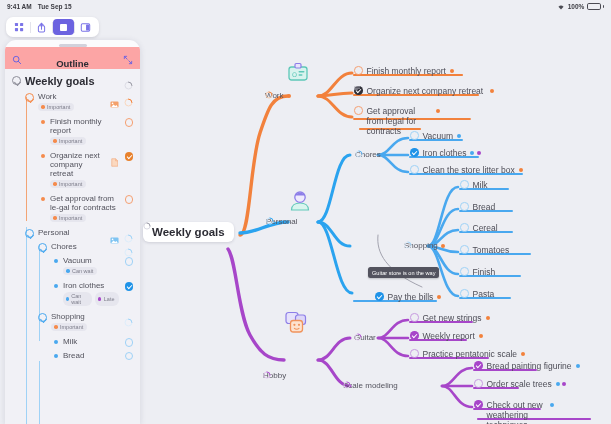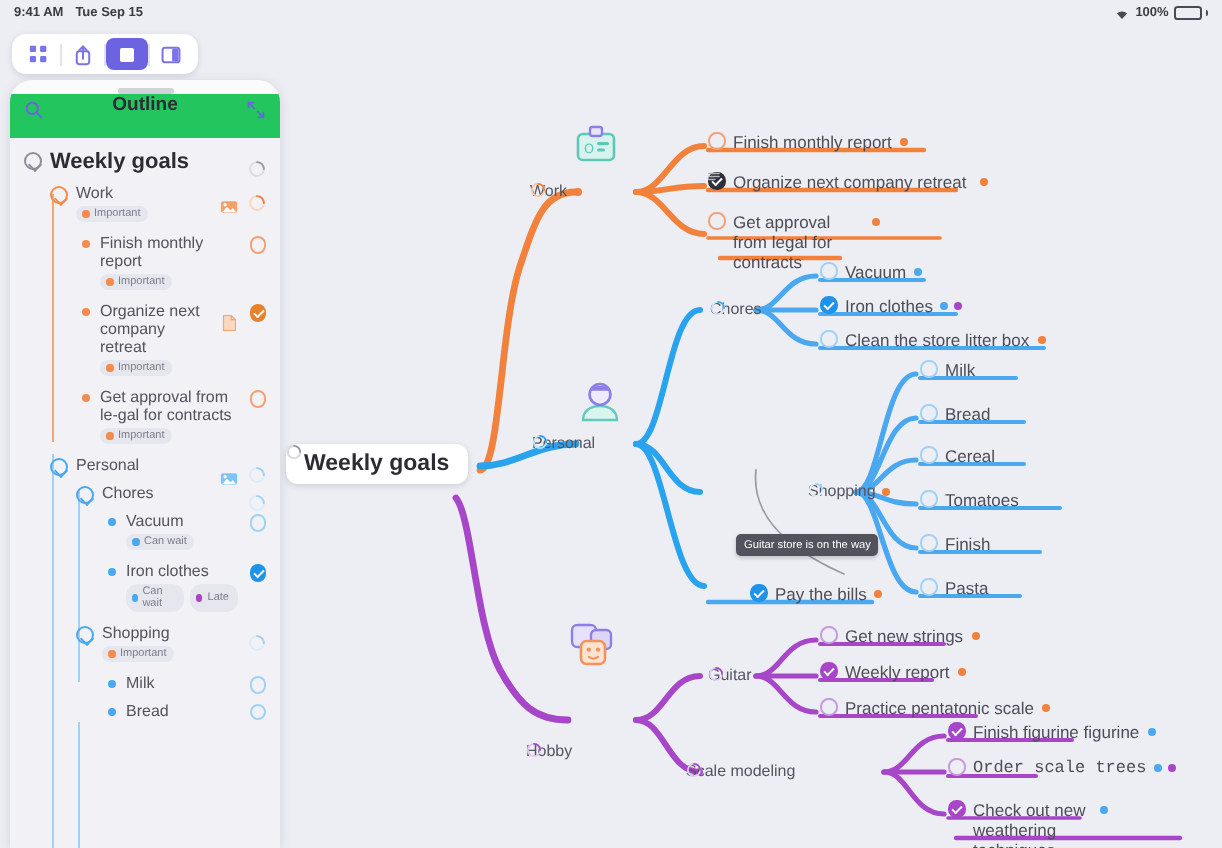--- a/index.html
+++ b/index.html
@@ -41,22 +41,22 @@
 
   
   .sidebar {
     position: absolute; top: 40px; left: 5px; width: 135px; height: 384px;
     background: #fbfbfd; border-radius: 11px 11px 0 0;
     box-shadow: 0 1px 6px rgba(60,60,90,.14);
     overflow: hidden;
   }
   .grabber { width: 28px; height: 3px; border-radius: 2px; background: #d2d2dc; margin: 4px auto 0; }
   .sb-header {
-    height: 22px; display: flex; align-items: flex-start; padding: 0 7px;
-    background: #22c55e; position: relative;
+    height: 22px; display: flex; align-items: flex-end; padding: 0 7px;
+    background: #fca5a5; position: relative;
   }
   .sb-title { flex: 1; text-align: center; font-size: 9.5px; font-weight: bold; color: #2d2d35; }
   .sb-body {
     background: #f1f1f6; height: 355px; padding: 4px 0 0 0; overflow: hidden;
     position: relative;
   }
 
   .row { position: relative; display: flex; align-items: flex-start; padding: 2px 7px 2px 0; }
   .row-main { flex: 1; display: flex; align-items: flex-start; gap: 4px; min-width: 0; }
   .row-text { font-size: 7.5px; line-height: 9px; color: #4b4b55; }
@@ -676,26 +676,26 @@
         </div>
         <div class="leaf" style="left: 270px; top: 336px;">
           <span class="mm-check p-empty"></span>
           <span class="leaf-text">Practice pentatonic scale</span>
           <span class="badges">
             <span class="mini-dot" style="background: rgb(242, 129, 60);"></span>
           </span>
         </div>
         <div class="leaf" style="left: 334px; top: 348px;">
           <span class="mm-check p-done"></span>
-          <span class="leaf-text">Finish figurine figurine</span>
+          <span class="leaf-text">Bread painting figurine</span>
           <span class="badges">
             <span class="mini-dot" style="background: rgb(73, 168, 239);"></span>
           </span>
         </div>
-        <div class="leaf" style="left: 334px; top: 366px; font-family: Liberation Mono, monospace;">
+        <div class="leaf" style="left: 334px; top: 366px;">
           <span class="mm-check p-empty"></span>
           <span class="leaf-text">Order scale trees</span>
           <span class="badges">
             <span class="mini-dot" style="background: rgb(73, 168, 239);"></span>
             <span class="mini-dot" style="background: rgb(167, 70, 201);"></span>
           </span>
         </div>
         <div class="leaf" style="left: 334px; top: 387px; width: 80px;">
           <span class="mm-check p-done"></span>
           <span class="leaf-text">Check out new weathering techniques</span>

